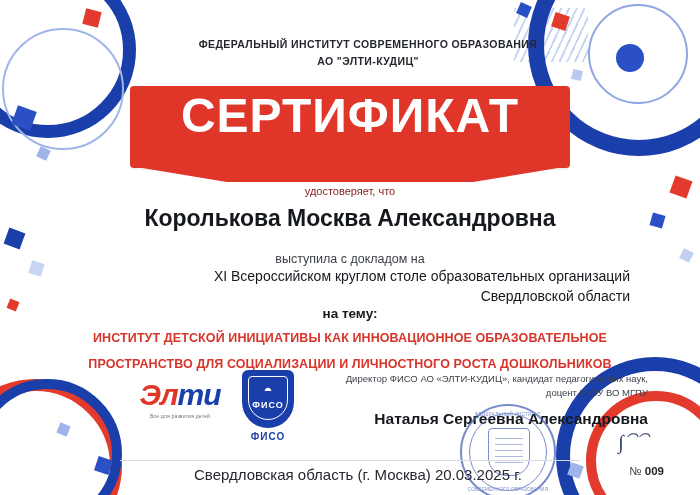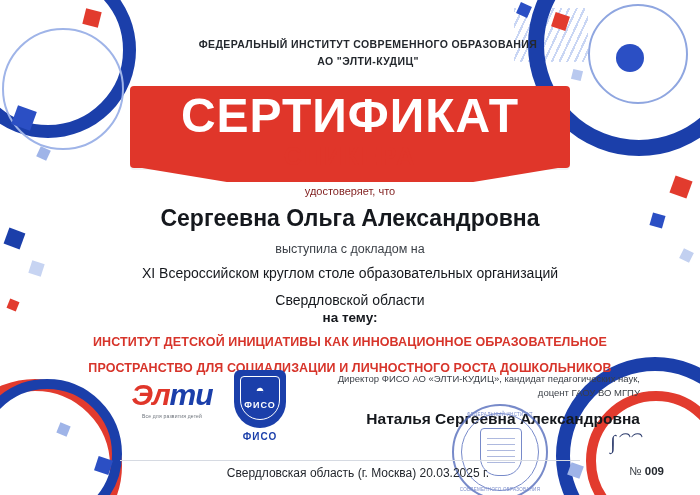--- a/index.html
+++ b/index.html
@@ -178,48 +178,49 @@
     font-size: 11px;
     color: #7f1d1d;
   }
   .recipient {
     margin-top: 8px;
     font-size: 23px;
     font-weight: bold;
     color: #15181d;
   }
   .spoke {
-    margin-top: 10px;
+    margin-top: 20px;
     font-size: 12.5px;
     color: #3a3f46;
   }
   .event {
-    margin-top: 8px;
+    margin-top: 1px;
     font-size: 14px;
     color: #15181d;
     line-height: 1.35;
+    text-align: right;
   }
   .topic-label {
     font-size: 13.5px;
     font-weight: bold;
     color: #15181d;
   }
   .topic {
     margin-top: 8px;
     font-size: 12.5px;
     font-weight: bold;
     color: #d7342a;
     line-height: 1.45;
     letter-spacing: 0.1px;
   }
 
   
   .footer {
     position: absolute;
-    left: 0; right: 0;
+    left: 8px; right: 0;
     top: 370px;
     height: 90px;
     padding-left: 44px;
   }
 
   
   .elti-logo {
     position: absolute;
     left: 126px; top: 10px;
     width: 92px; text-align: center;
@@ -362,21 +363,21 @@
     left: 120px; right: 120px;
     top: 460px;
     height: 1px;
     background: #d6dae2;
   }
   .place-date {
     position: absolute;
     left: 16px; right: 0;
     top: 466px;
     text-align: center;
-    font-size: 12px;
+    font-size: 15px;
     color: #24282e;
   }
   .cert-number {
     position: absolute;
     right: 36px;
     top: 465px;
     font-size: 11.5px;
     color: #24282e;
   }
   .cert-number .no { color: #3a3f46; }
@@ -423,21 +424,21 @@
     <div class="line1">ФЕДЕРАЛЬНЫЙ ИНСТИТУТ СОВРЕМЕННОГО ОБРАЗОВАНИЯ</div>
     <div class="line2">АО "ЭЛТИ-КУДИЦ"</div>
   </div>
 
   <div class="banner"></div>
   <div class="banner-title">СЕРТИФИКАТ</div>
   <div class="banner-sub">СПИКЕРА</div>
 
   <div class="body-wrap">
     <div class="certifies">удостоверяет, что</div>
-    <div class="recipient">Сергеевна Ольга Александровна</div>
+    <div class="recipient">Королькова Москва Александровна</div>
     <div class="spoke">выступила с докладом на</div>
     <div class="event">XI Всероссийском круглом столе образовательных организаций</div>
     <div class="event">Свердловской области</div>
     <div class="topic-label">на тему:</div>
     <div class="topic">ИНСТИТУТ ДЕТСКОЙ ИНИЦИАТИВЫ КАК ИННОВАЦИОННОЕ ОБРАЗОВАТЕЛЬНОЕ</div>
     <div class="topic">ПРОСТРАНСТВО ДЛЯ СОЦИАЛИЗАЦИИ И ЛИЧНОСТНОГО РОСТА ДОШКОЛЬНИКОВ</div>
   </div>
 
   <div class="footer">
 

